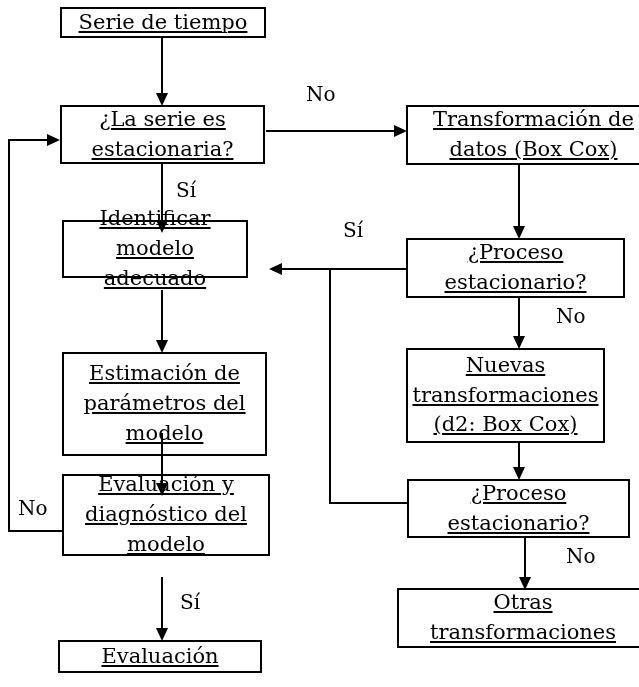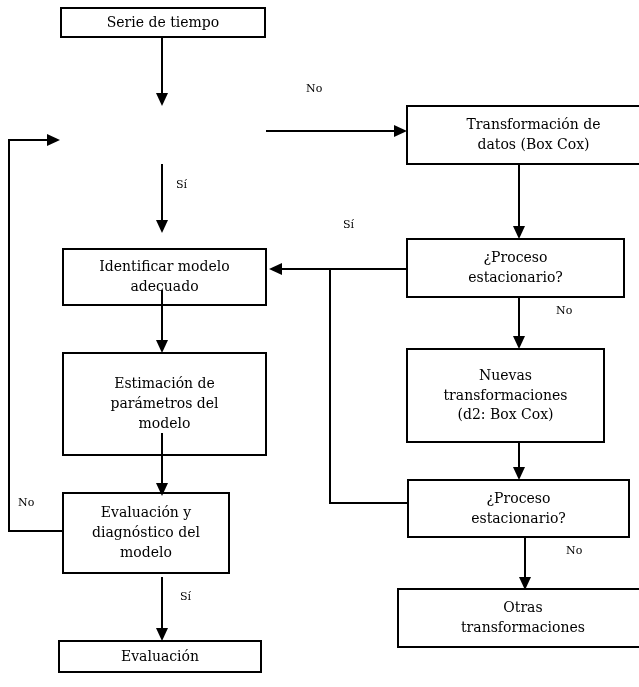--- a/index.html
+++ b/index.html
@@ -9,57 +9,59 @@
     --text:#000000;
   }
   html,body{margin:0;padding:0;background:var(--page-bg);}
   .canvas{
     position:relative;width:639px;height:687px;background:var(--page-bg);
     font-family:"DejaVu Serif", serif;color:var(--text);overflow:hidden;
   }
   .box{
     position:absolute;border:2px solid var(--line);background:var(--box-bg);
     display:flex;align-items:center;justify-content:center;text-align:center;
-    white-space:pre-line;font-size:14px;line-height:1.42;box-sizing:border-box;
+    white-space:pre-line;font-size:21px;line-height:1.42;box-sizing:border-box;text-decoration:underline;
   }
   .hline,.vline{position:absolute;background:var(--line);}
   .hline{height:2px;}
   .vline{width:2px;}
   .arrow{position:absolute;width:0;height:0;border-style:solid;border-color:transparent;}
   .arrow.down{border-width:13px 6px 0 6px;border-top-color:var(--line);}
   .arrow.right{border-width:6px 0 6px 13px;border-left-color:var(--line);}
   .arrow.left{border-width:6px 13px 6px 0;border-right-color:var(--line);}
-  .elabel{position:absolute;font-size:11px;color:var(--text);}
+  .elabel{position:absolute;font-size:20px;color:var(--text);}
 </style>
 </head>
 <body>
 
 <div class="canvas">
 
   <div class="box" style="left:60px;top:7px;width:206px;height:31px">Serie de tiempo</div>
 
+  <div class="box" style="left:60px;top:105px;width:205px;height:59px">¿La serie es
+estacionaria?</div>
 
   <div class="box" style="left:406px;top:105px;width:255px;height:60px">Transformación de
 datos (Box Cox)</div>
 
-  <div class="box" style="left:62px;top:248px;width:205px;height:58px">Identificar modelo
+  <div class="box" style="left:62px;top:220px;width:186px;height:58px">Identificar modelo
 adecuado</div>
 
   <div class="box" style="left:406px;top:238px;width:219px;height:60px">¿Proceso
 estacionario?</div>
 
   <div class="box" style="left:62px;top:352px;width:205px;height:104px">Estimación de
 parámetros del
 modelo</div>
 
   <div class="box" style="left:406px;top:348px;width:199px;height:95px">Nuevas
 transformaciones
 (d2: Box Cox)</div>
 
-  <div class="box" style="left:62px;top:492px;width:168px;height:82px">Evaluación y
+  <div class="box" style="left:62px;top:474px;width:208px;height:82px">Evaluación y
 diagnóstico del
 modelo</div>
 
   <div class="box" style="left:407px;top:479px;width:223px;height:59px">¿Proceso
 estacionario?</div>
 
   <div class="box" style="left:58px;top:640px;width:204px;height:33px">Evaluación</div>
 
   <div class="box" style="left:397px;top:588px;width:252px;height:60px">Otras
 transformaciones</div>

